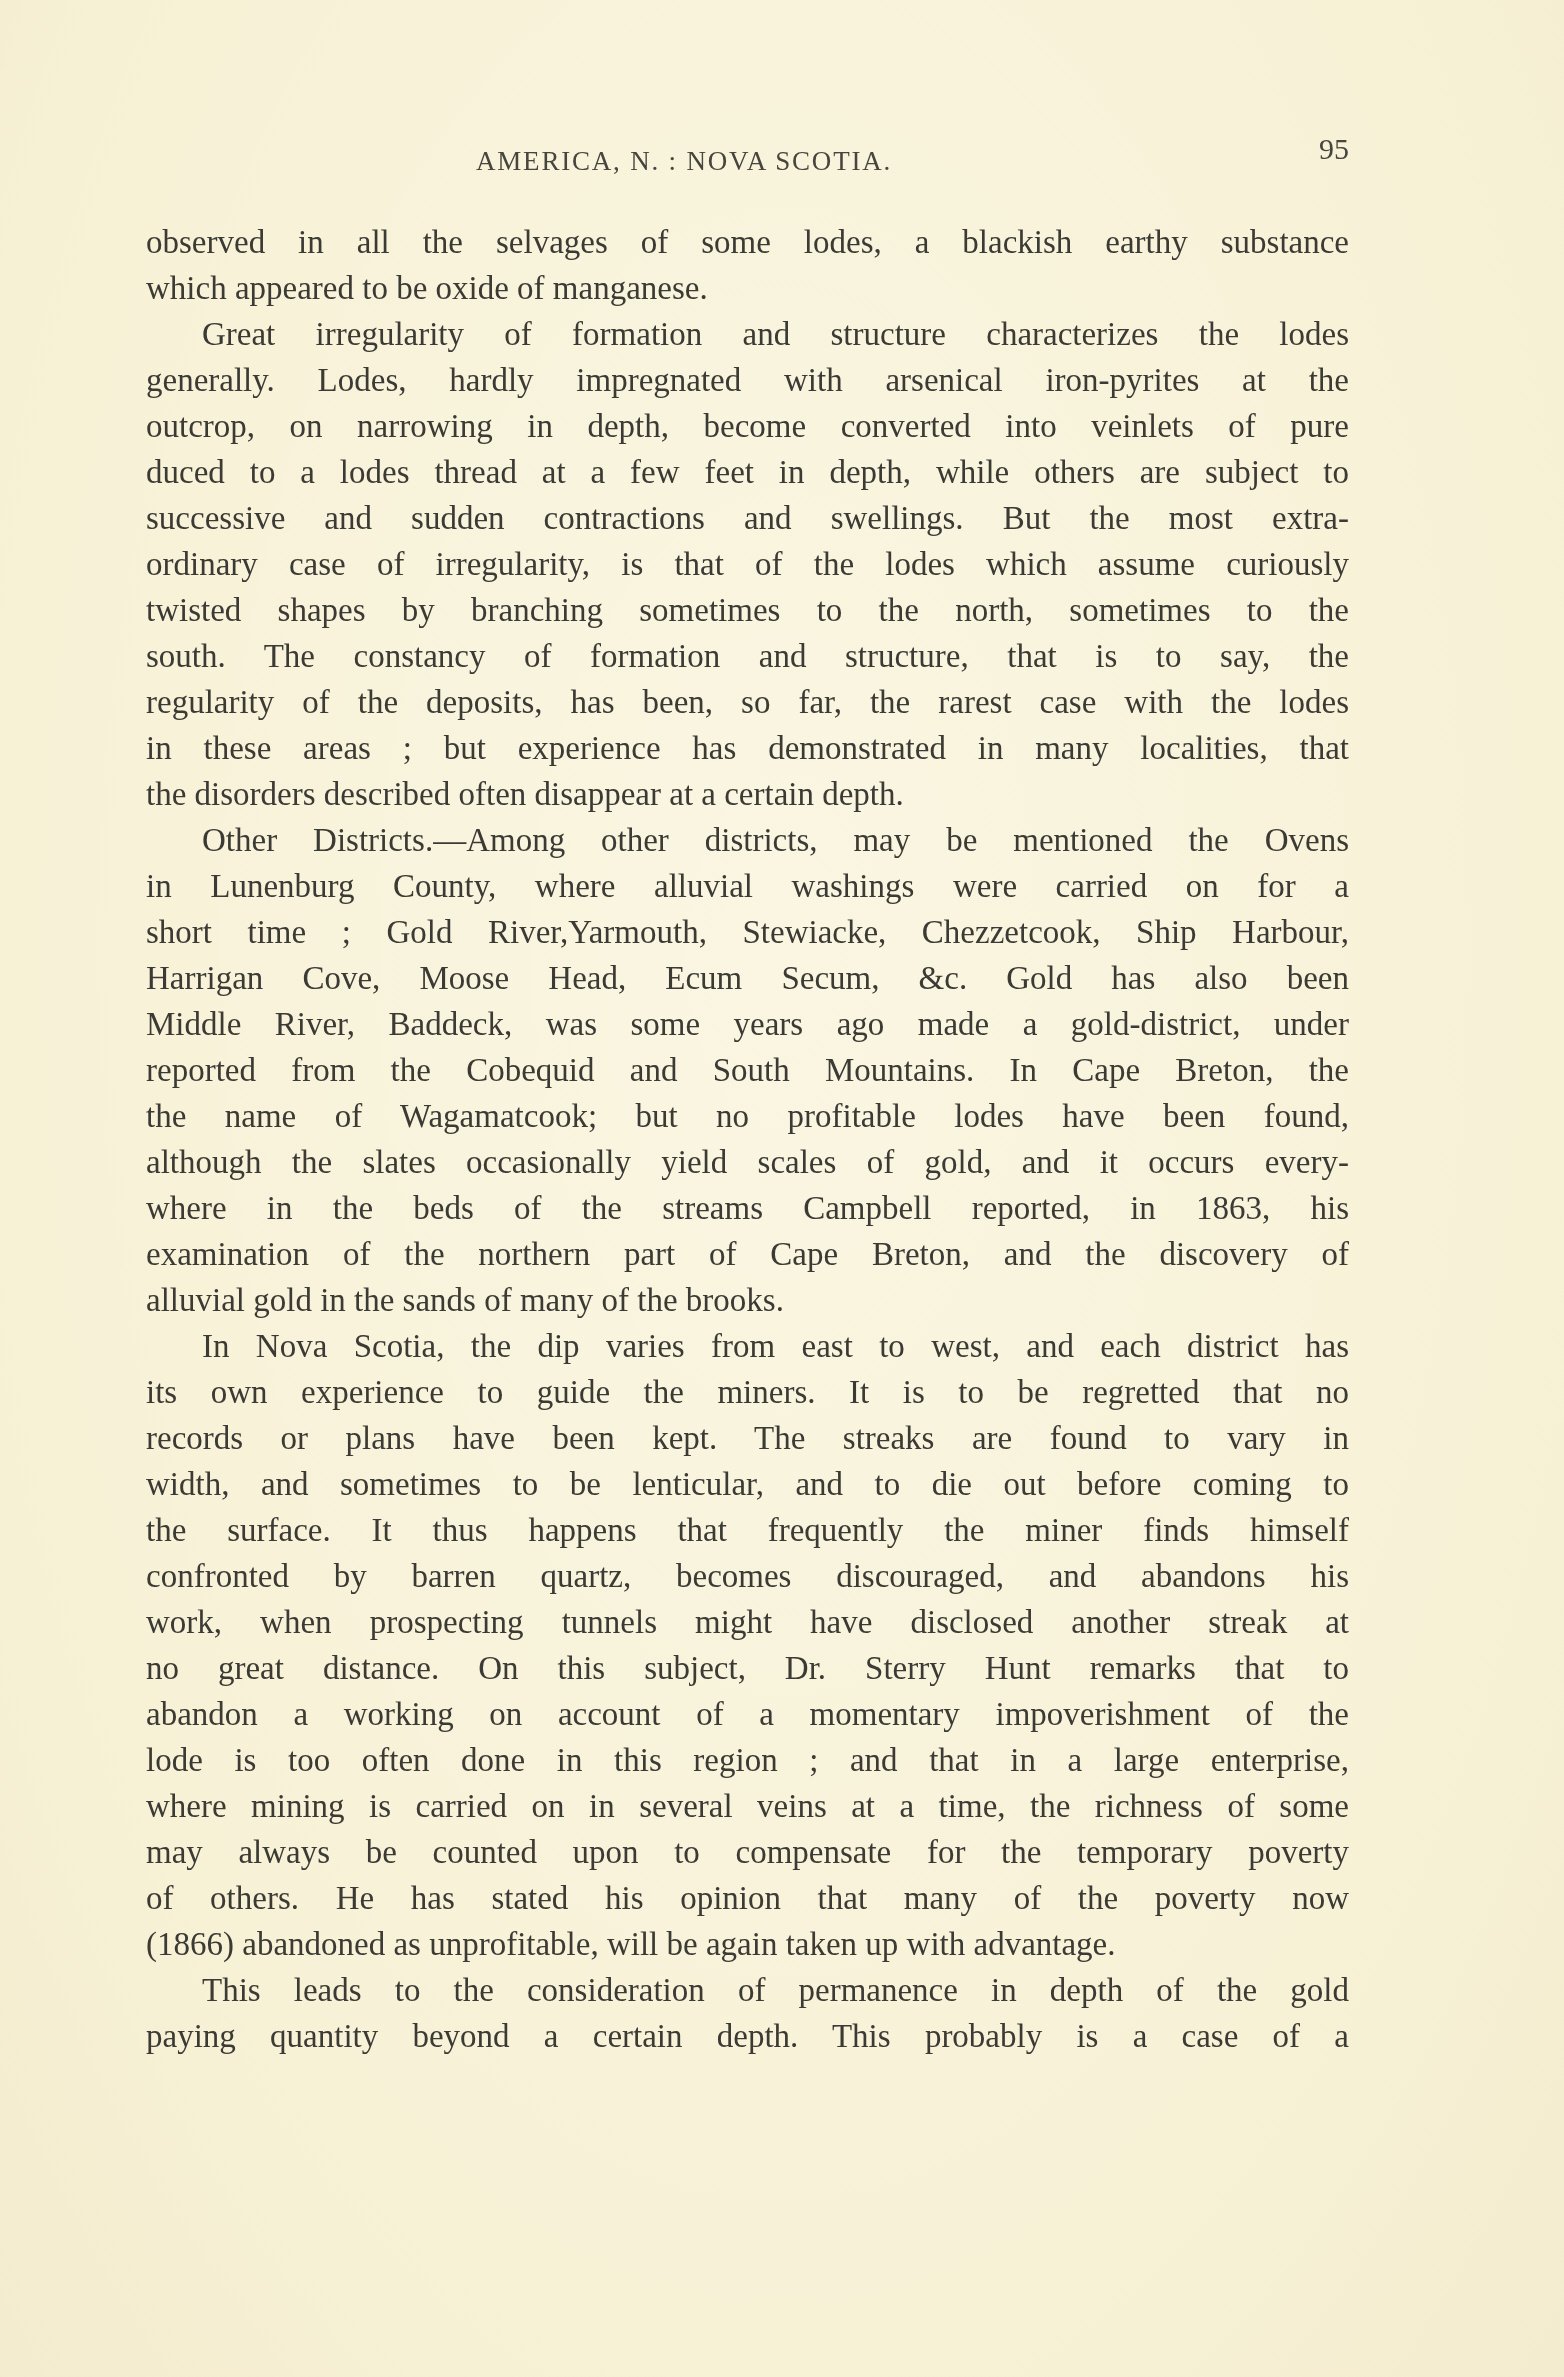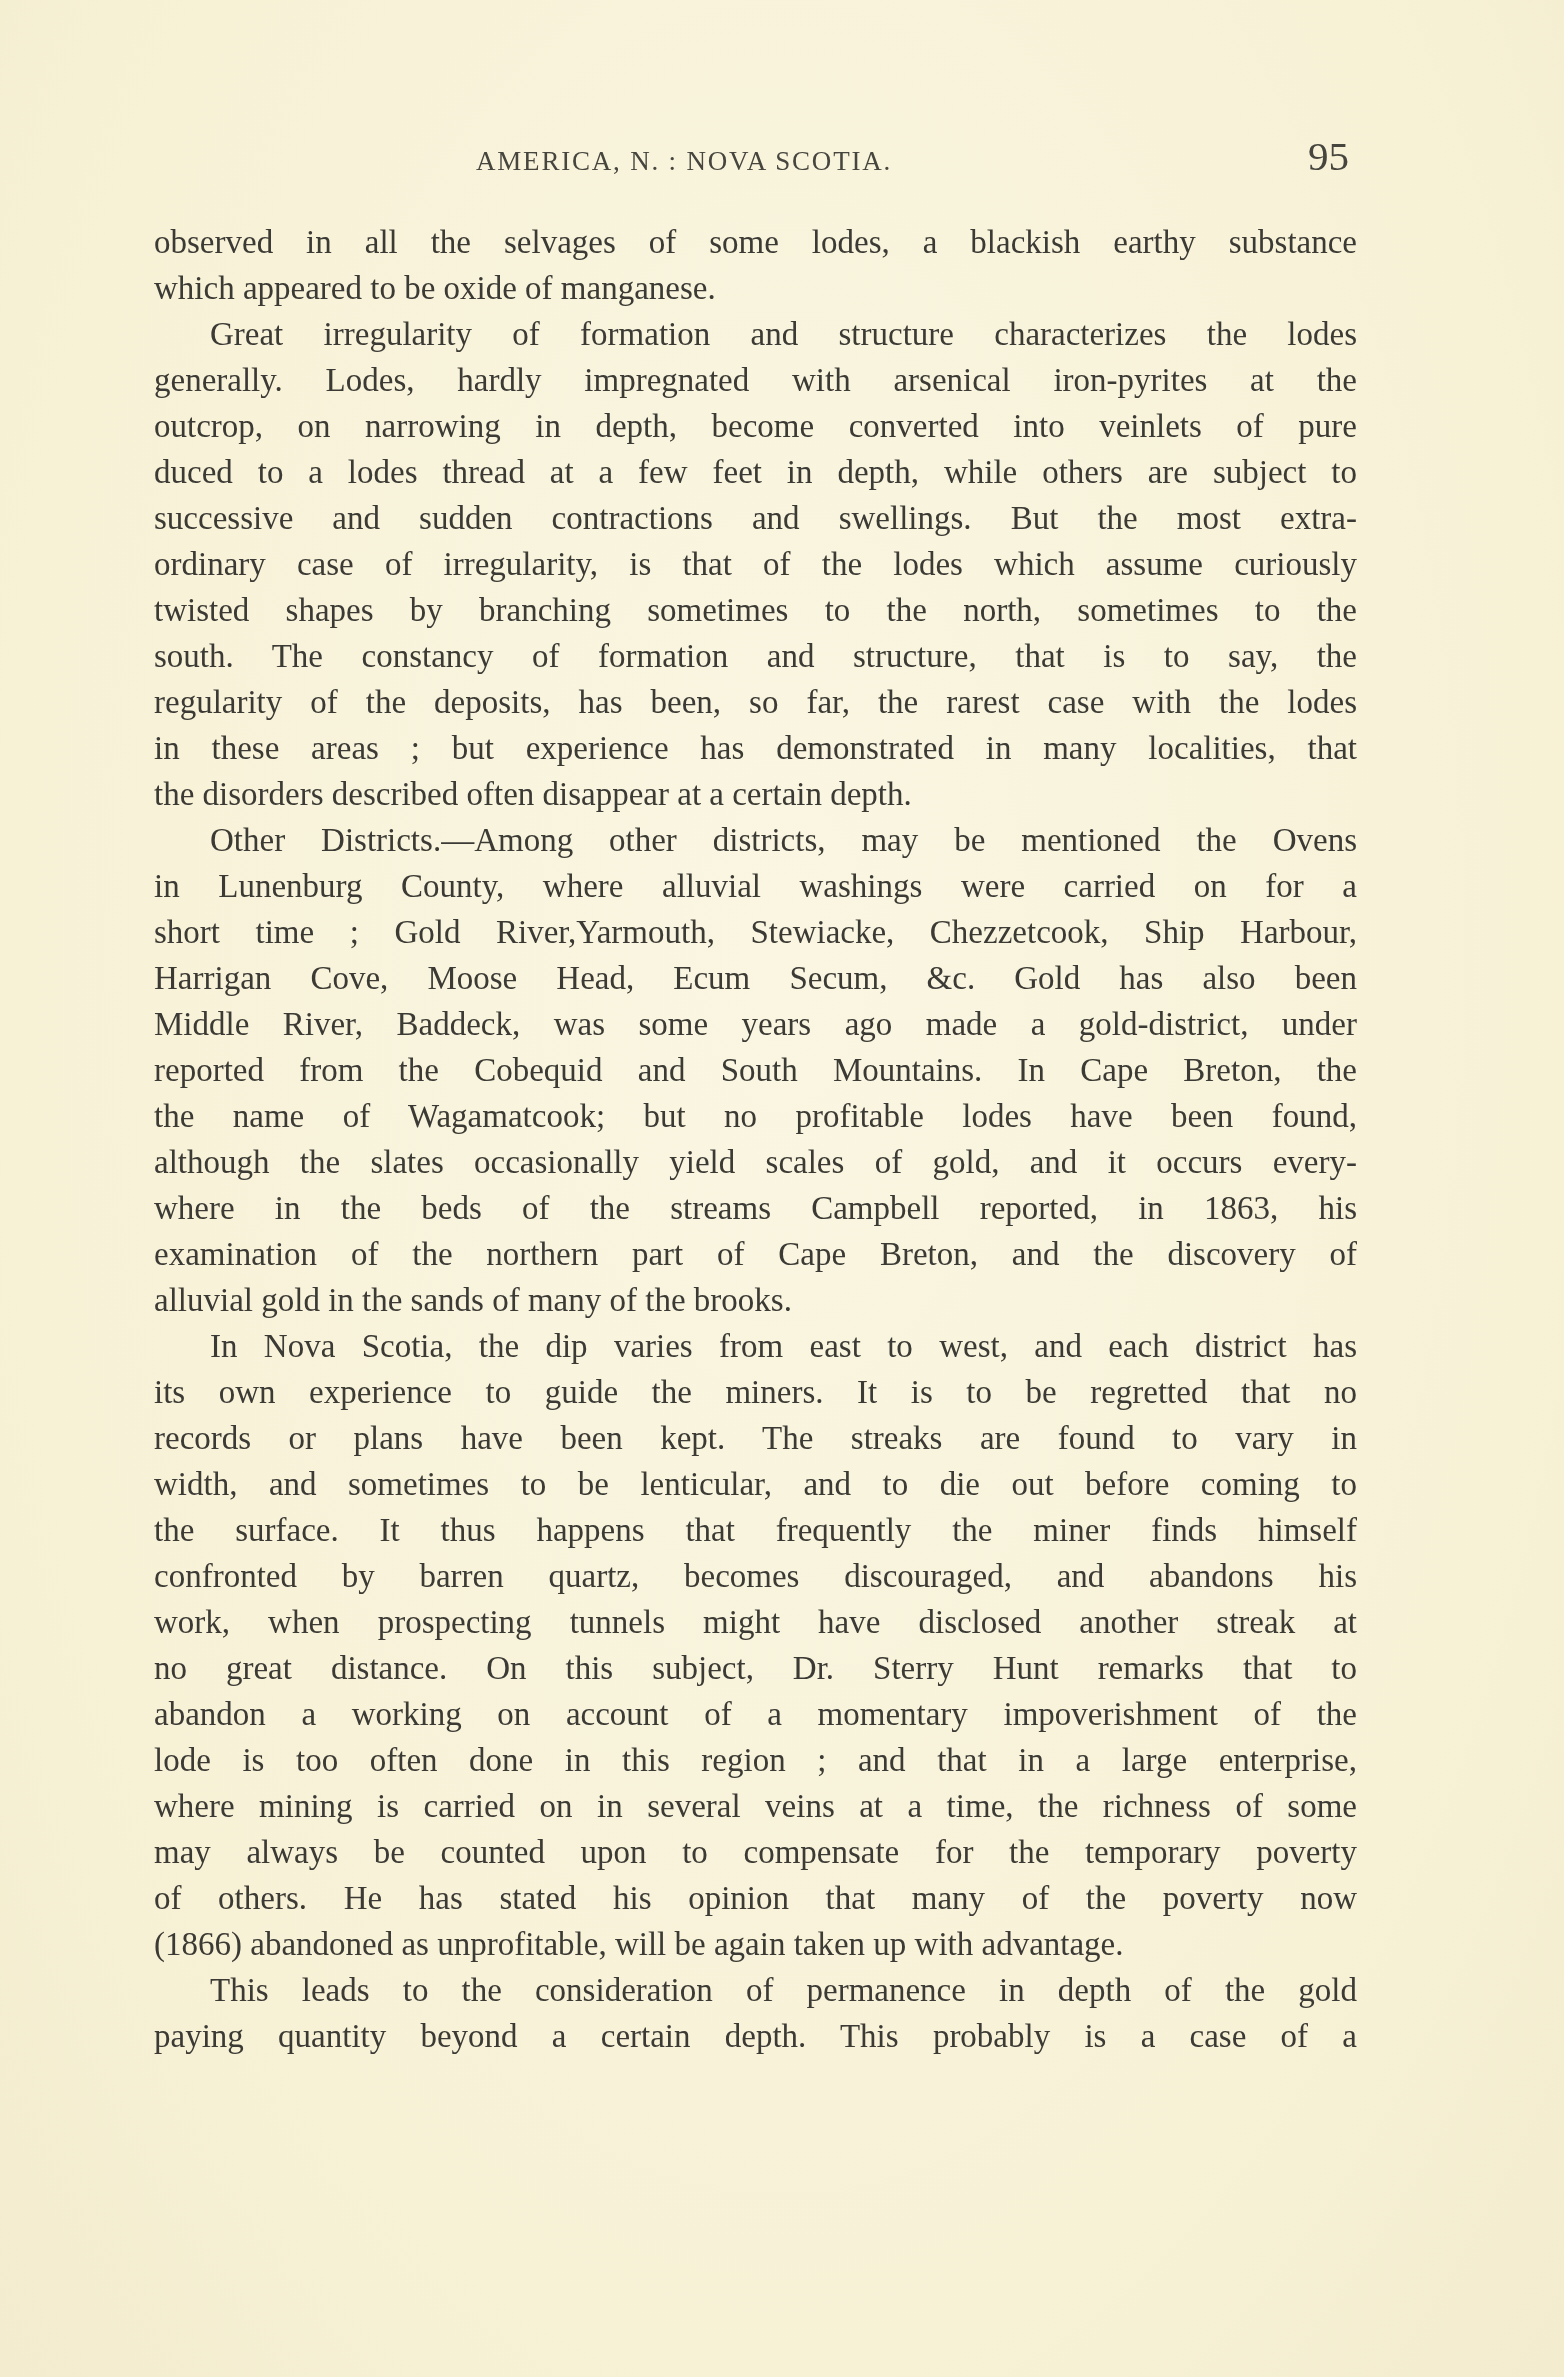--- a/index.html
+++ b/index.html
@@ -33,27 +33,27 @@
     font-size: 27px;
     letter-spacing: 1.8px;
     text-transform: uppercase;
     color: #46453e;
     white-space: nowrap;
   }
   .folio {
     position: absolute;
     right: 0;
     top: -3.6px;
-    font-size: 41px;
+    font-size: 30px;
     color: #46453e;
   }
   .body-text {
     position: absolute;
     top: 219px;
-    left: 8px;
+    left: 0;
     width: 1203px;
   }
   .line {
     display: block;
     height: 46px;
     line-height: 46px;
     font-size: 33px;
     white-space: nowrap;
     text-align: justify;
     text-align-last: justify;

